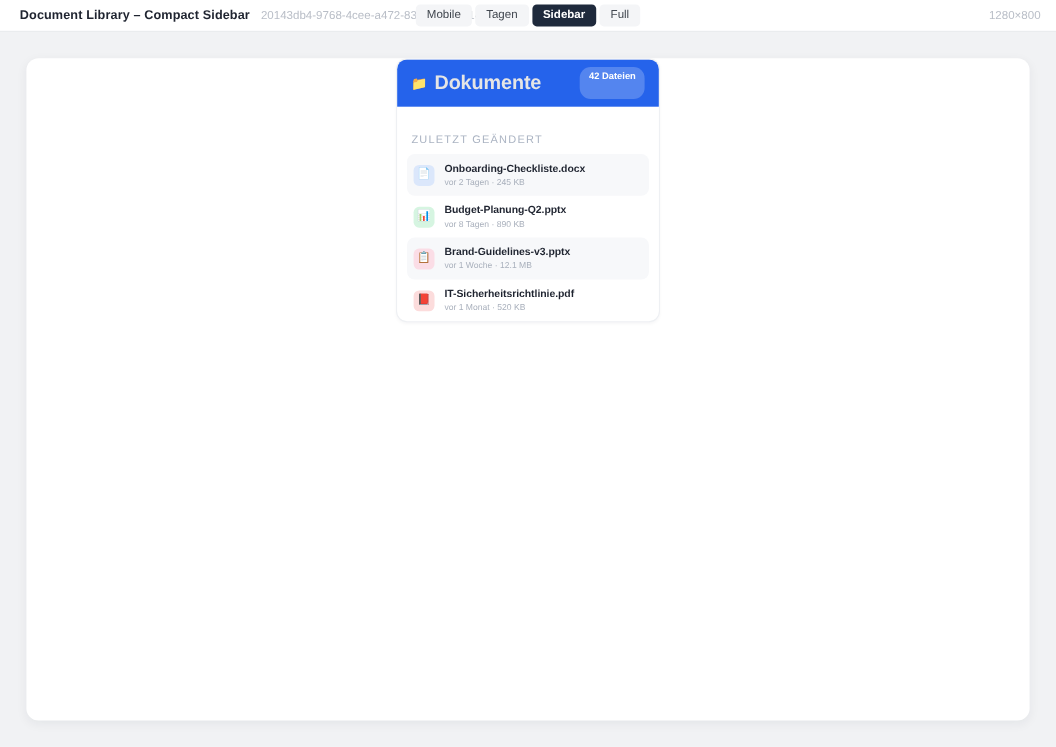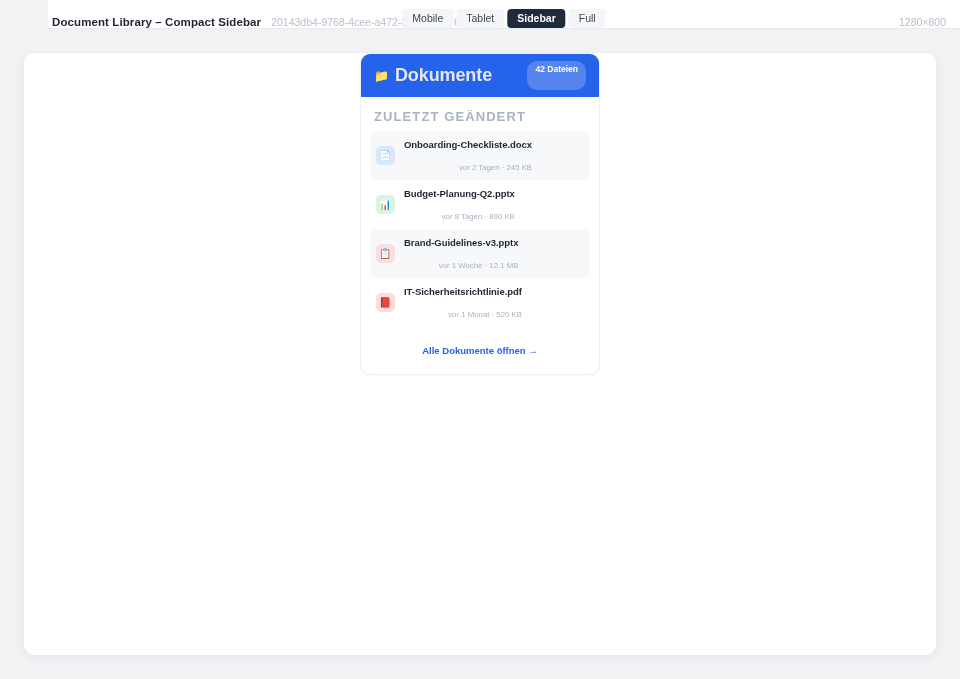--- a/index.html
+++ b/index.html
@@ -12,24 +12,23 @@
     overflow: hidden;
     position: relative;
   }
 
   
   #topbar {
     height: 29px;
     background: #ffffff;
     border-bottom: 1px solid #e8eaed;
     display: flex;
-    align-items: flex-end;
-    padding: 0 4px;
+    align-items: center;
+    padding: 0 18px;
     position: relative;
-    margin-left: 48px;
   }
   #app-title {
     font-size: 11.5px;
     font-weight: bold;
     color: #1f2430;
     letter-spacing: 0.1px;
     white-space: nowrap;
   }
   #session-id {
     font-size: 10.5px;
@@ -124,25 +123,26 @@
     font-weight: bold;
     border-radius: 10px;
     padding: 4px 8px 16px;
     line-height: 1;
     white-space: nowrap;
   }
 
   #card-body { padding: 12px 9px 0; }
 
   #section-label {
-    font-size: 13px;
-    font-weight: bold;
+    font-size: 10px;
+    font-weight: normal;
     color: #aab3c2;
     letter-spacing: 1.1px;
     padding: 0 4px 7px;
+    margin-top: 13px;
   }
 
   .file-row {
     display: flex;
     align-items: center;
     gap: 9px;
     padding: 8px 6px;
     border-radius: 7px;
     cursor: pointer;
   }
@@ -153,21 +153,21 @@
     height: 19px;
     border-radius: 5px;
     display: flex;
     align-items: center;
     justify-content: center;
     font-size: 10px;
     line-height: 1;
     flex: 0 0 auto;
   }
 
-  .file-text { display: flex; flex-direction: column; gap: 13px; min-width: 0; text-align: right; }
+  .file-text { display: flex; flex-direction: column; gap: 2px; min-width: 0; }
   .file-name {
     font-size: 9.5px;
     font-weight: bold;
     color: #1f2430;
     letter-spacing: -0.05px;
     white-space: nowrap;
   }
   .file-meta {
     font-size: 7.8px;
     color: #a9b0bc;
@@ -189,21 +189,21 @@
 </style>
 </head>
 <body>
 
 <div id="topbar">
   <span id="app-title">Document Library – Compact Sidebar</span>
   <span id="session-id">20143db4-9768-4cee-a472-834457e02614</span>
 
   <div id="viewport-switch">
     <button class="vp-btn">Mobile</button>
-    <button class="vp-btn">Tablet</button>
+    <button class="vp-btn">Tagen</button>
     <button class="vp-btn active">Sidebar</button>
     <button class="vp-btn">Full</button>
   </div>
 
   <span id="viewport-size">1280×800</span>
 </div>
 
 <div id="canvas-frame">
 
   <div id="doc-card">
@@ -245,18 +245,15 @@
 
       <div class="file-row">
         <span class="file-icon-tile" style="background:#fcdcdc">📕</span>
         <span class="file-text">
           <span class="file-name">IT-Sicherheitsrichtlinie.pdf</span>
           <span class="file-meta">vor 1 Monat · 520 KB</span>
         </span>
       </div>
     </div>
 
-    <div id="card-footer">
-      <a id="open-all-link">Alle Dokumente öffnen →</a>
-    </div>
 
   </div>
 </div>
 
 </body></html>

